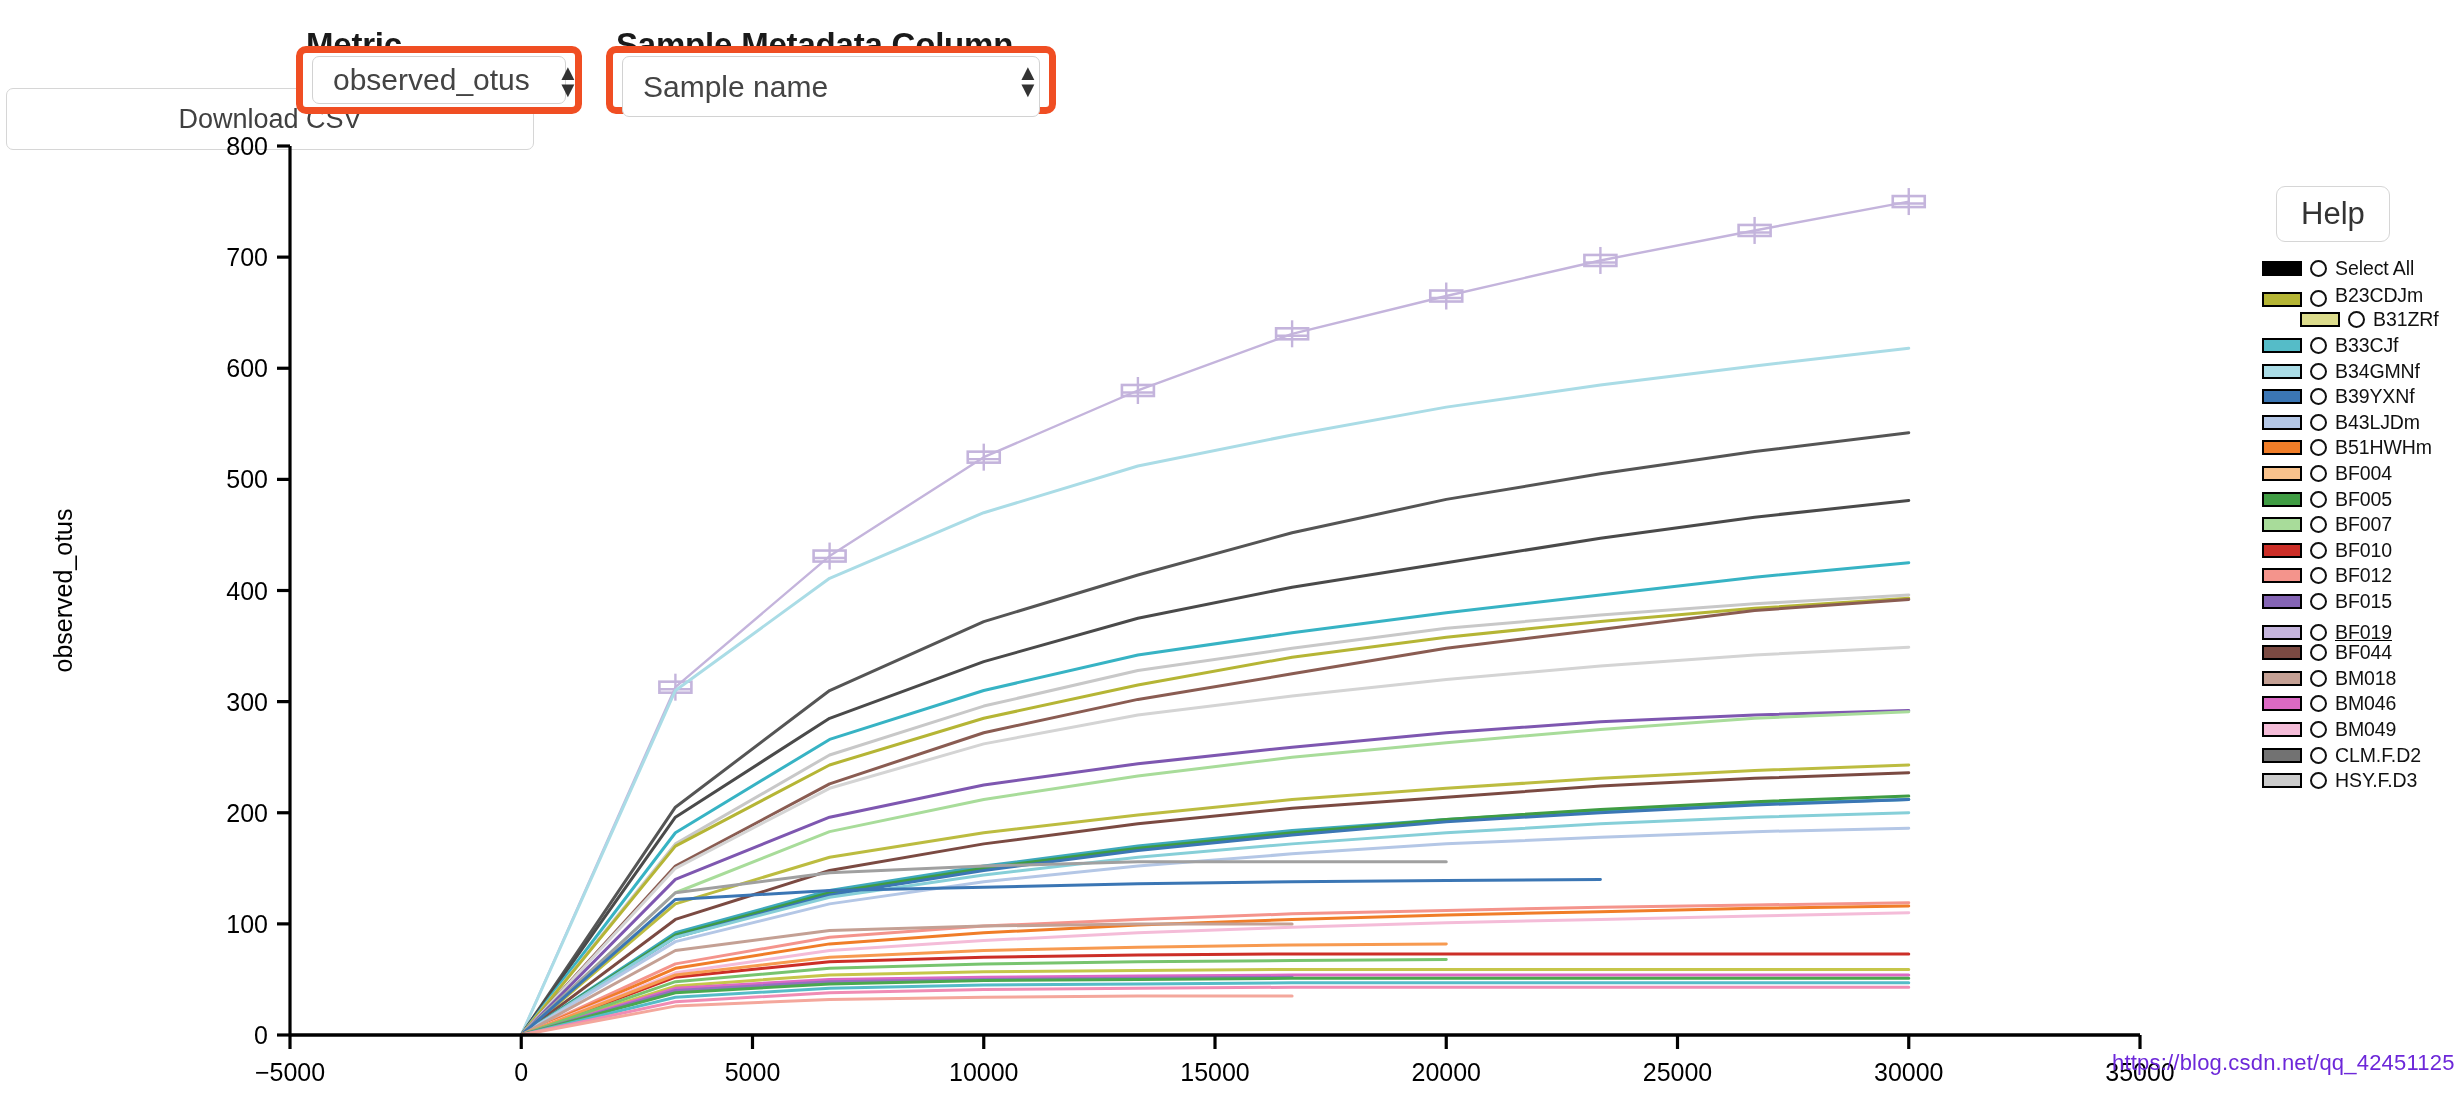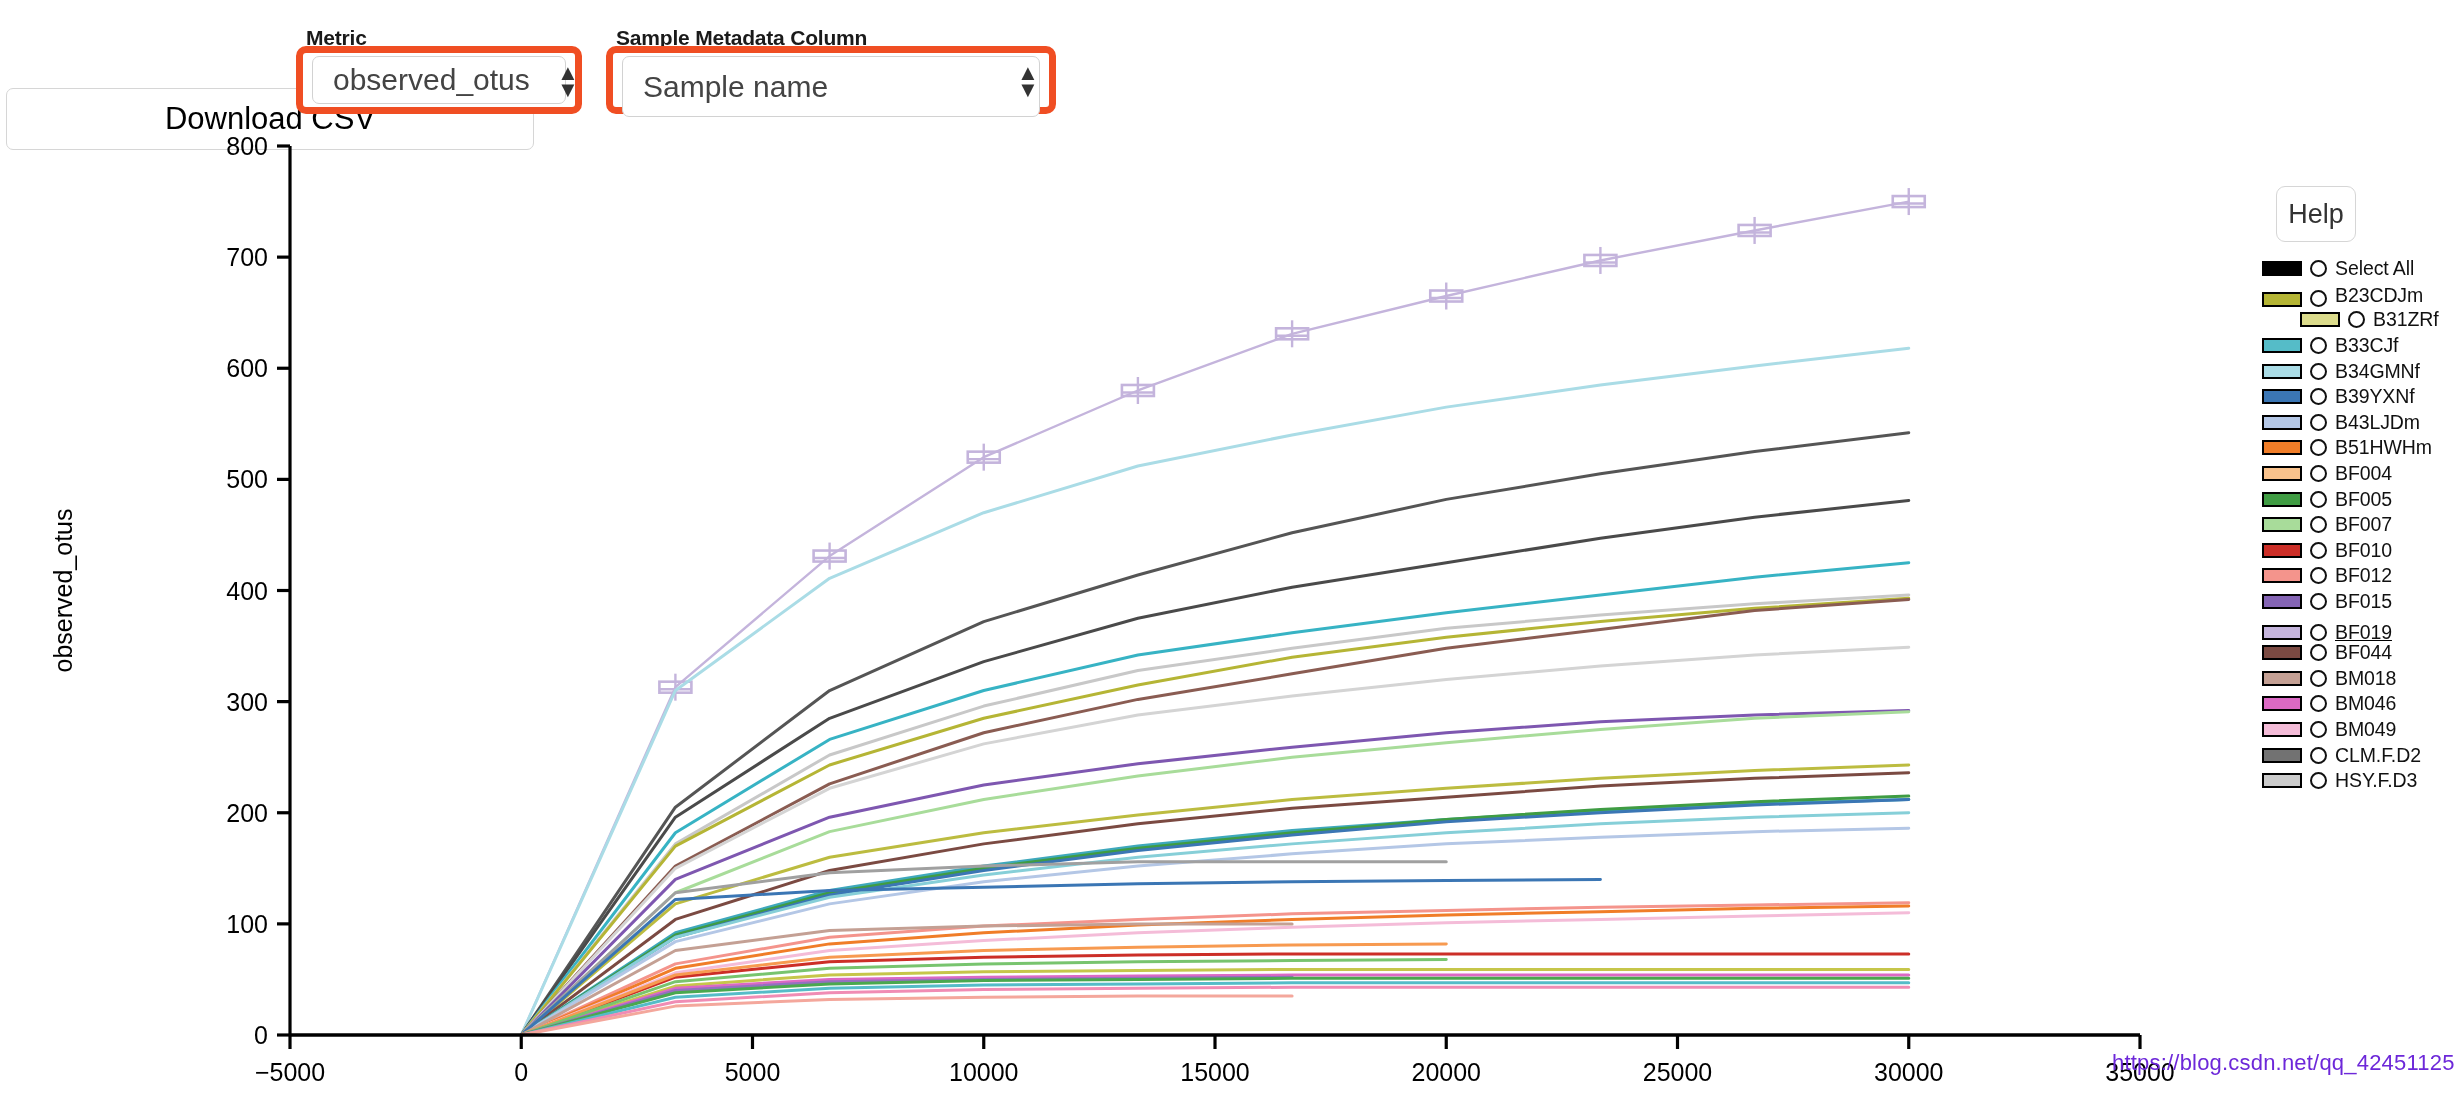--- a/index.html
+++ b/index.html
@@ -6,25 +6,25 @@
   body{
     width:2462px;height:1104px;background:#ffffff;
     font-family:"Liberation Sans", sans-serif;
     overflow:hidden;position:relative;
   }
   
   #controls{position:absolute;left:0;top:0;width:2462px;height:184px;}
   .dl-btn{
     position:absolute;left:6px;top:88px;width:528px;height:62px;
     background:#fff;border:1px solid #d6d6d6;border-radius:7px;
-    font-size:31px;color:#000000;display:flex;align-items:center;justify-content:center;
+    font-size:27px;color:#404040;display:flex;align-items:center;justify-content:center;
     box-sizing:border-box;
   }
   .field-label{
-    position:absolute;font-size:21px;font-weight:bold;color:#1a1a1a;
+    position:absolute;font-size:33px;font-weight:bold;color:#1a1a1a;
     letter-spacing:-0.2px;
   }
   .hl-box{
     position:absolute;border:7px solid #f04e23;border-radius:10px;
     box-sizing:border-box;background:#fff;
   }
   .sel{
     position:absolute;background:#fff;border:1px solid #d2d2d2;border-radius:7px;
     box-sizing:border-box;display:flex;align-items:center;
     font-size:30px;color:#444;padding-left:20px;
@@ -34,24 +34,24 @@
     display:flex;flex-direction:column;align-items:center;justify-content:center;
     color:#333;line-height:0.78;font-size:22px;
   }
   .spin span{display:block;}
   
   #plot{position:absolute;left:0;top:120px;width:2240px;height:984px;}
   #plot svg{display:block;}
   
   #legend{position:absolute;left:2262px;top:186px;width:200px;height:918px;}
   .help-btn{
-    position:absolute;left:14px;top:0px;width:80px;height:56px;
+    position:absolute;left:14px;top:0px;width:114px;height:56px;
     border:1px solid #d6d6d6;border-radius:9px;background:#fff;
     display:flex;align-items:center;justify-content:center;
-    font-size:27px;color:#333;box-sizing:border-box;
+    font-size:31px;color:#333;box-sizing:border-box;
   }
   .leg-row{
     position:absolute;left:0;height:25.5px;display:flex;align-items:center;
     width:181px;
   }
   .swatch{
     width:40px;height:15px;border:2px solid #000;box-sizing:border-box;
     margin-right:8px;flex:0 0 auto;
   }
   .radio{

